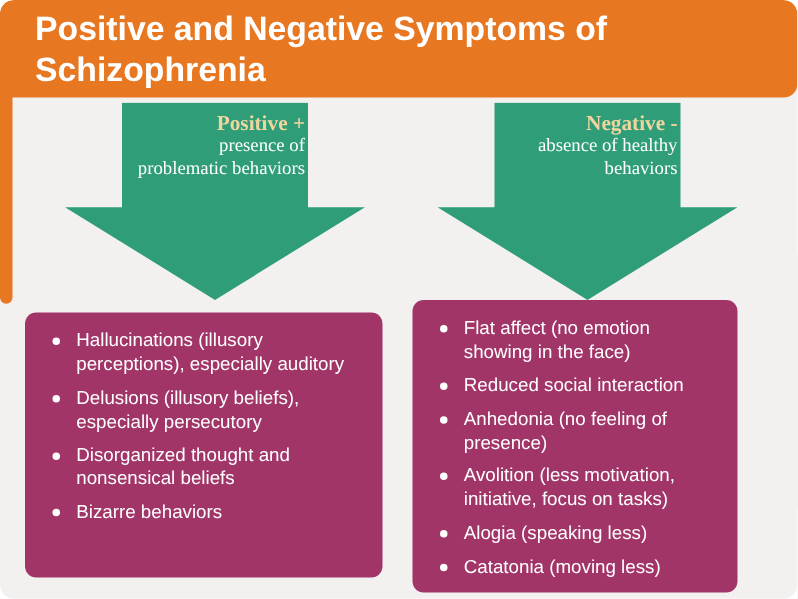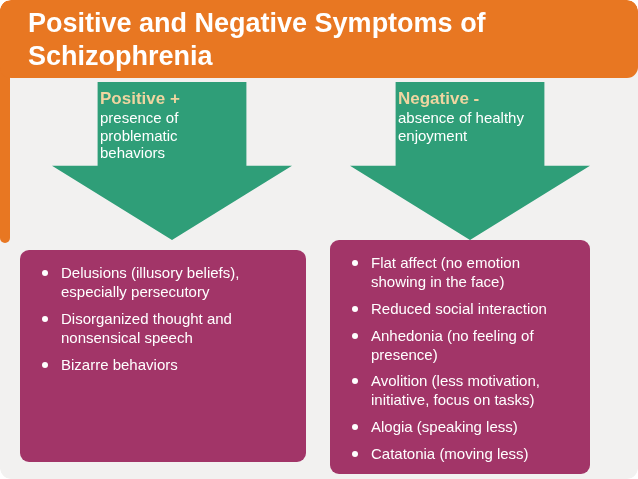--- a/index.html
+++ b/index.html
@@ -36,21 +36,22 @@
     max-width: 530px;
   }
   
   .arrow {
     position: absolute;
     top: 82px;
     width: 240px;
     height: 158px;
     background: #2f9e78;
     clip-path: polygon(19% 0, 81% 0, 81% 53%, 100% 53%, 50% 100%, 0 53%, 19% 53%);
-    text-align: left;
+    text-align: right;
+    font-family: Liberation Serif, serif;
   }
   .arrow-left  { left: 52px; }
   .arrow-right { left: 350px; }
   .arrow-text { padding: 7px 48px 0 48px; }
   .arrow-heading {
     color: #efd5a0;
     font-weight: bold;
     font-size: 17px;
     line-height: 1.2;
   }
@@ -101,33 +102,37 @@
   <div class="arrow arrow-left">
     <div class="arrow-text">
       <div class="arrow-heading">Positive +</div>
       <div class="arrow-sub">presence of problematic behaviors</div>
     </div>
   </div>
 
   <div class="arrow arrow-right">
     <div class="arrow-text">
       <div class="arrow-heading">Negative -</div>
-      <div class="arrow-sub">absence of healthy enjoyment</div>
+      <div class="arrow-sub">absence of healthy behaviors</div>
     </div>
   </div>
 
   <section class="box box-left">
     <ul class="symptom-list">
       <li class="symptom">
         <span class="bullet"></span>
+        <span class="symptom-text">Hallucinations (illusory perceptions), especially auditory</span>
+      </li>
+      <li class="symptom">
+        <span class="bullet"></span>
         <span class="symptom-text">Delusions (illusory beliefs), especially persecutory</span>
       </li>
       <li class="symptom">
         <span class="bullet"></span>
-        <span class="symptom-text">Disorganized thought and nonsensical speech</span>
+        <span class="symptom-text">Disorganized thought and nonsensical beliefs</span>
       </li>
       <li class="symptom">
         <span class="bullet"></span>
         <span class="symptom-text">Bizarre behaviors</span>
       </li>
     </ul>
   </section>
 
   <section class="box box-right">
     <ul class="symptom-list">

